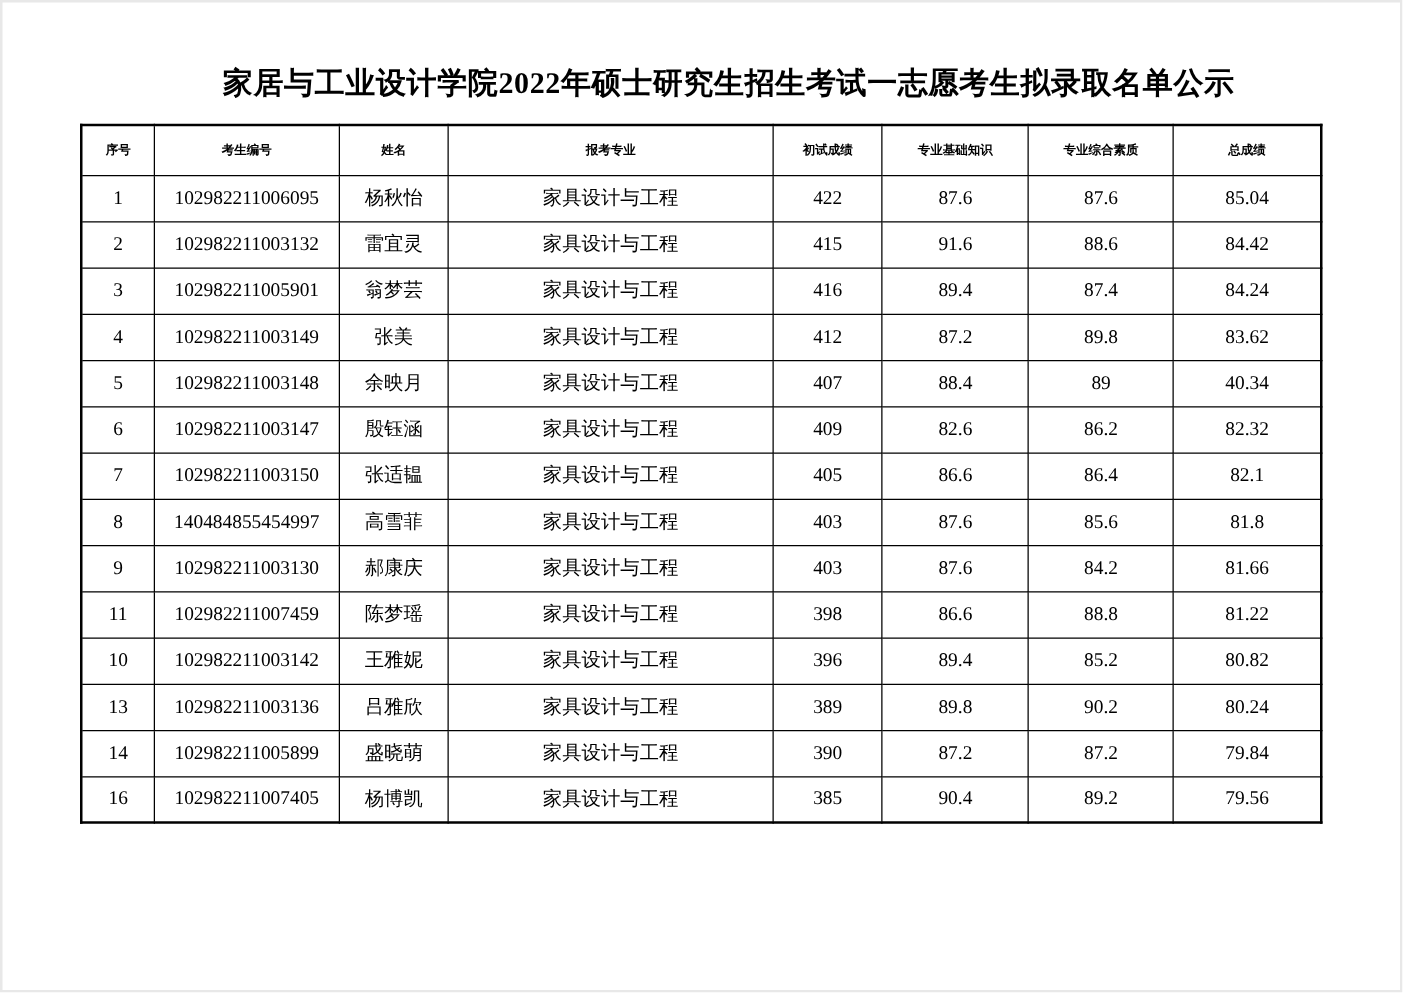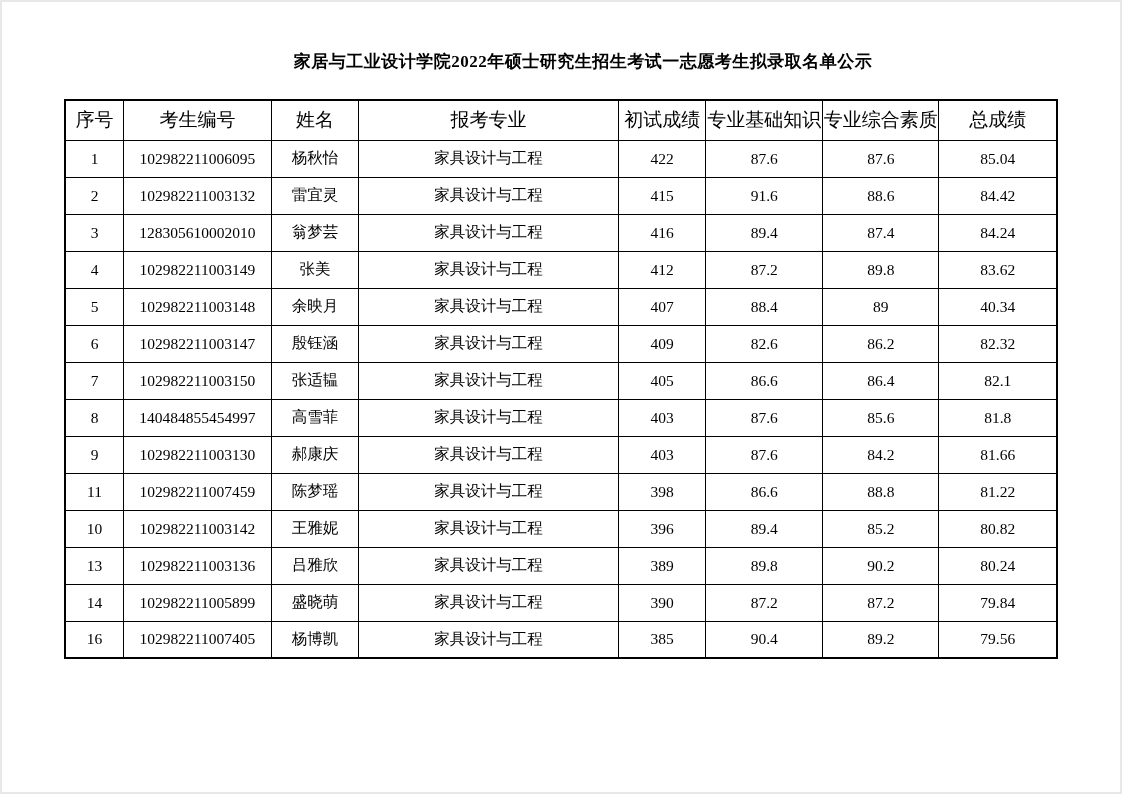--- a/index.html
+++ b/index.html
@@ -17,41 +17,41 @@
     height: 794px;
     background: #ffffff;
     border: 2px solid #e8e8e8;
   }
   .doc-title {
     position: absolute;
     top: 48px;
     left: 0;
     width: 100%;
     text-align: center;
-    font-size: 17px;
+    font-size: 24px;
     font-weight: bold;
     letter-spacing: 0.5px;
     padding-left: 44px;
   }
   table.roster {
     position: absolute;
     left: 62px;
     top: 97px;
     width: 994px;
     border-collapse: collapse;
     table-layout: fixed;
   }
   table.roster, table.roster th, table.roster td {
     border: 1.6px solid #000000;
   }
   table.roster { border-width: 2.5px; }
   table.roster th {
     height: 40px;
-    font-size: 19px;
-    font-weight: normal;
+    font-size: 10px;
+    font-weight: bold;
     vertical-align: middle;
     background: #ffffff;
   }
   table.roster td {
     height: 37px;
     font-size: 15.5px;
     font-weight: normal;
     text-align: center;
     vertical-align: middle;
     white-space: nowrap;
@@ -112,21 +112,21 @@
           <td>102982211003132</td>
           <td>雷宜灵</td>
           <td>家具设计与工程</td>
           <td>415</td>
           <td>91.6</td>
           <td>88.6</td>
           <td>84.42</td>
         </tr>
         <tr>
           <td>3</td>
-          <td>128305610002010</td>
+          <td>102982211005901</td>
           <td>翁梦芸</td>
           <td>家具设计与工程</td>
           <td>416</td>
           <td>89.4</td>
           <td>87.4</td>
           <td>84.24</td>
         </tr>
         <tr>
           <td>4</td>
           <td>102982211003149</td>

